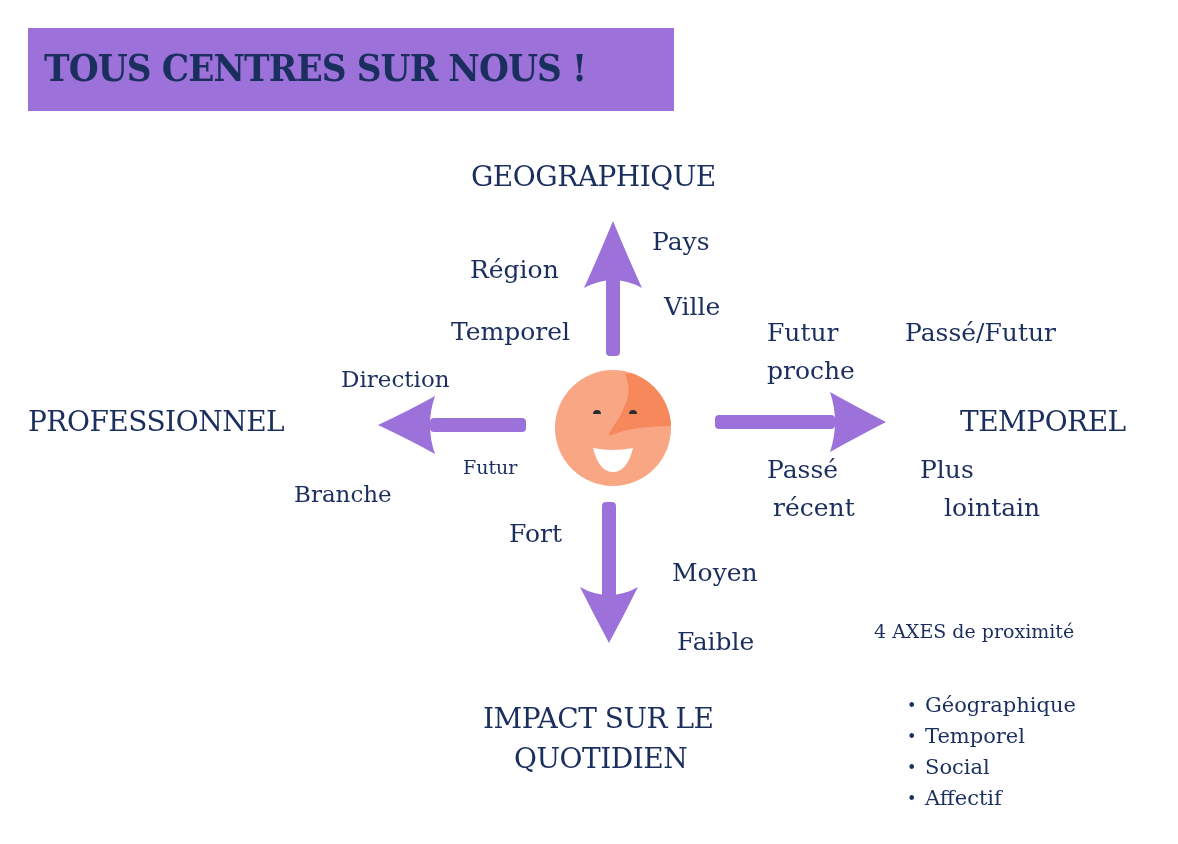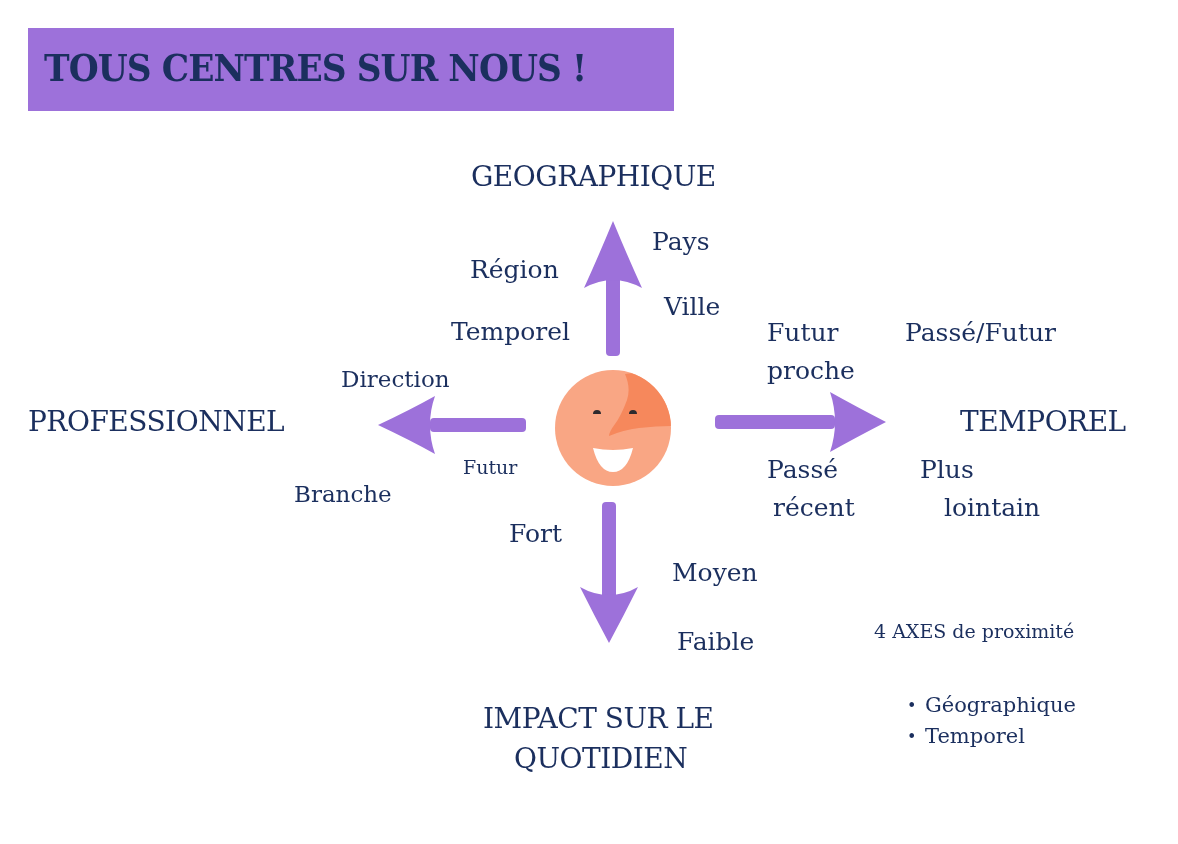--- a/index.html
+++ b/index.html
@@ -87,13 +87,15 @@
   <path clip-path="url(#faceclip)" d="M72 6 Q78 20 74 32 Q68 48 62 56 Q56 64 56 68 Q70 62 86 60 Q105 58 120 58 L120 0 Z" fill="#f6885c"></path>
   <path d="M40 46 a4 4 0 0 1 8 0 Z" fill="#2d2a2e"></path>
   <path d="M76 46 a4 4 0 0 1 8 0 Z" fill="#2d2a2e"></path>
   <path d="M40 80 Q60 84 80 80 Q74 104 60 104 Q46 104 40 80 Z" fill="#ffffff"></path>
 </svg>
 
 <div class="abs legend-head" style="left:874px; top:620px;">4 AXES de proximité</div>
 <ul class="legend-list">
   <li>Géographique</li>
   <li>Temporel</li>
+  <li>Social</li>
+  <li>Affectif</li>
 </ul>
 
 </body></html>

